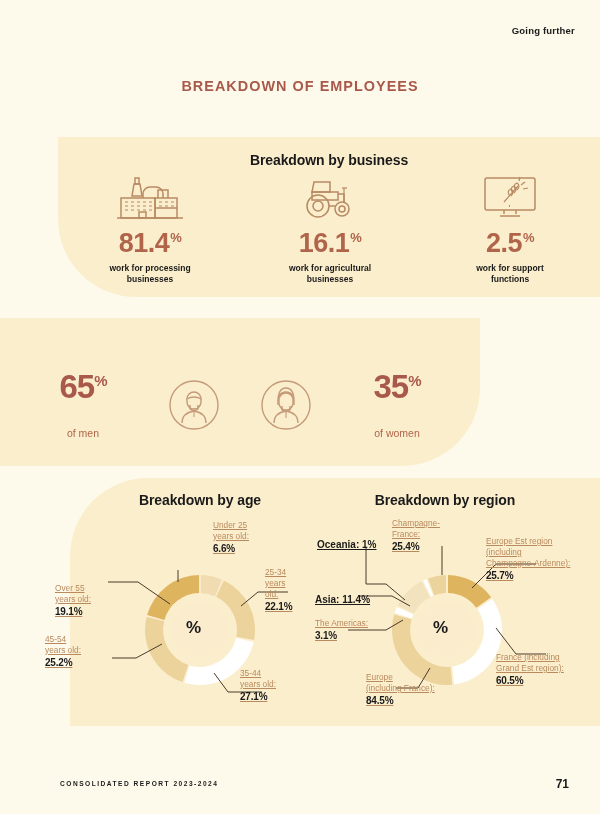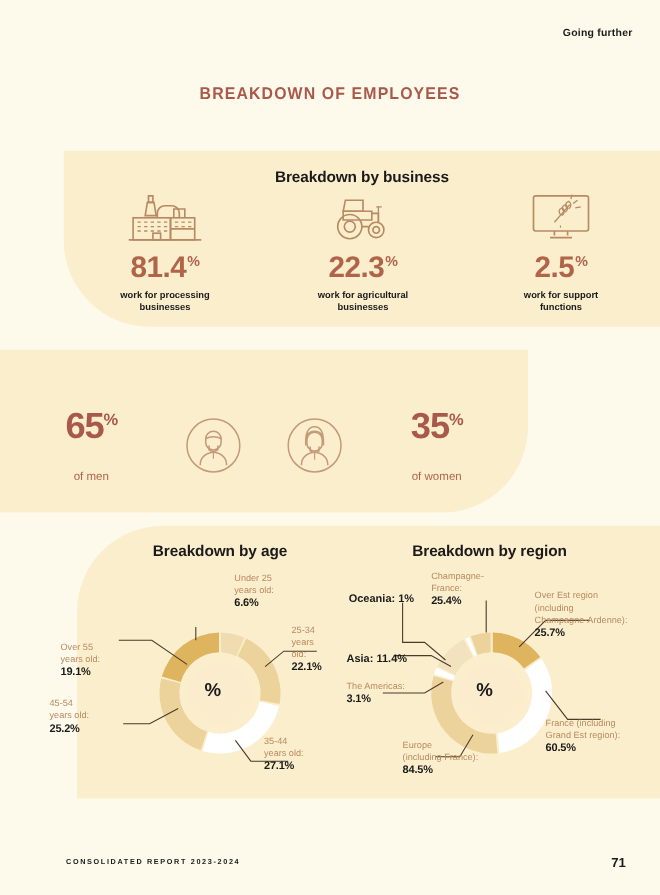--- a/index.html
+++ b/index.html
@@ -72,21 +72,21 @@
   .gender-val{
     font-size:33px;font-weight:bold;color:#a9594a;
     line-height:1;letter-spacing:-1px;
   }
   .gender-val .pc{font-size:15px;vertical-align:super;}
   .gender-cap{margin-top:24px;font-size:10.5px;color:#b0654b;}
   .avatar{width:52px;height:52px;}
 
   
   .chart-wrap{position:absolute;}
-  .lbl{position:absolute;font-size:8.3px;line-height:1.32;color:#b98a5e;}
+  .lbl{position:absolute;font-size:8.3px;line-height:1.32;color:#b98a5e;text-decoration:underline;}
   .lbl b{display:block;color:#1a1a1a;font-size:10px;letter-spacing:-.2px;}
   .lbl.inline{color:#1a1a1a;font-weight:bold;font-size:10px;}
 
   
   .footer-left{
     position:absolute;left:60px;bottom:27px;
     font-size:6.6px;font-weight:bold;color:#1a1a1a;letter-spacing:1.5px;
   }
   .footer-right{
     position:absolute;right:31px;bottom:23px;
@@ -144,21 +144,21 @@
           <path d="M46 16 v14" stroke-width="1.2"></path>
           <path d="M44 16 h5" stroke-width="1.2"></path>
           <circle cx="20" cy="34" r="11"></circle>
           <circle cx="20" cy="34" r="5"></circle>
           <circle cx="44" cy="37" r="7"></circle>
           <circle cx="44" cy="37" r="3"></circle>
           <path d="M31 34 h6"></path>
         </svg>
       </div>
       <div class="biz-val">
-        <span>22.3</span><span class="pc">%</span>
+        <span>16.1</span><span class="pc">%</span>
       </div>
       <div class="biz-cap">
         work for agricultural<br>businesses
       </div>
     </div>
 
     <div class="biz-item">
       <div class="biz-icon">
         <svg width="60" height="48" viewBox="0 0 60 48" fill="none" stroke="#b88a63" stroke-width="1.5">
           <rect x="5" y="6" width="50" height="32" rx="2"></rect>
@@ -309,21 +309,21 @@
 
     <div class="lbl inline" style="left:17px;top:60px;width:90px;">Oceania: 1%</div>
 
     <div class="lbl" style="left:92px;top:40px;">
       <span>Champagne-</span><br>
       <span>France:</span>
       <b>25.4%</b>
     </div>
 
     <div class="lbl" style="left:186px;top:58px;width:110px;">
-      <span>Over Est region</span><br>
+      <span>Europe Est region</span><br>
       <span>(including</span><br>
       <span>Champagne-Ardenne):</span>
       <b>25.7%</b>
     </div>
 
     <div class="lbl inline" style="left:15px;top:115px;width:90px;">Asia: 11.4%</div>
 
     <div class="lbl" style="left:15px;top:140px;">
       <span>The Americas:</span>
       <b>3.1%</b>

